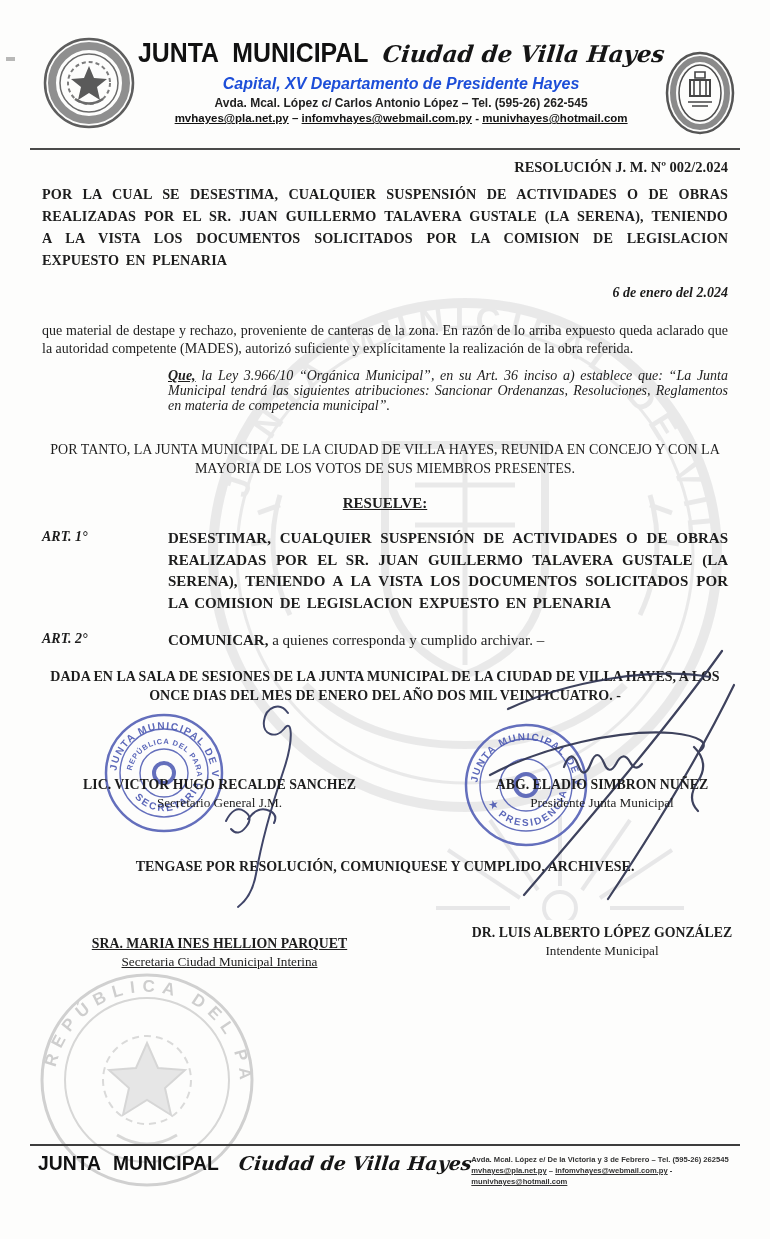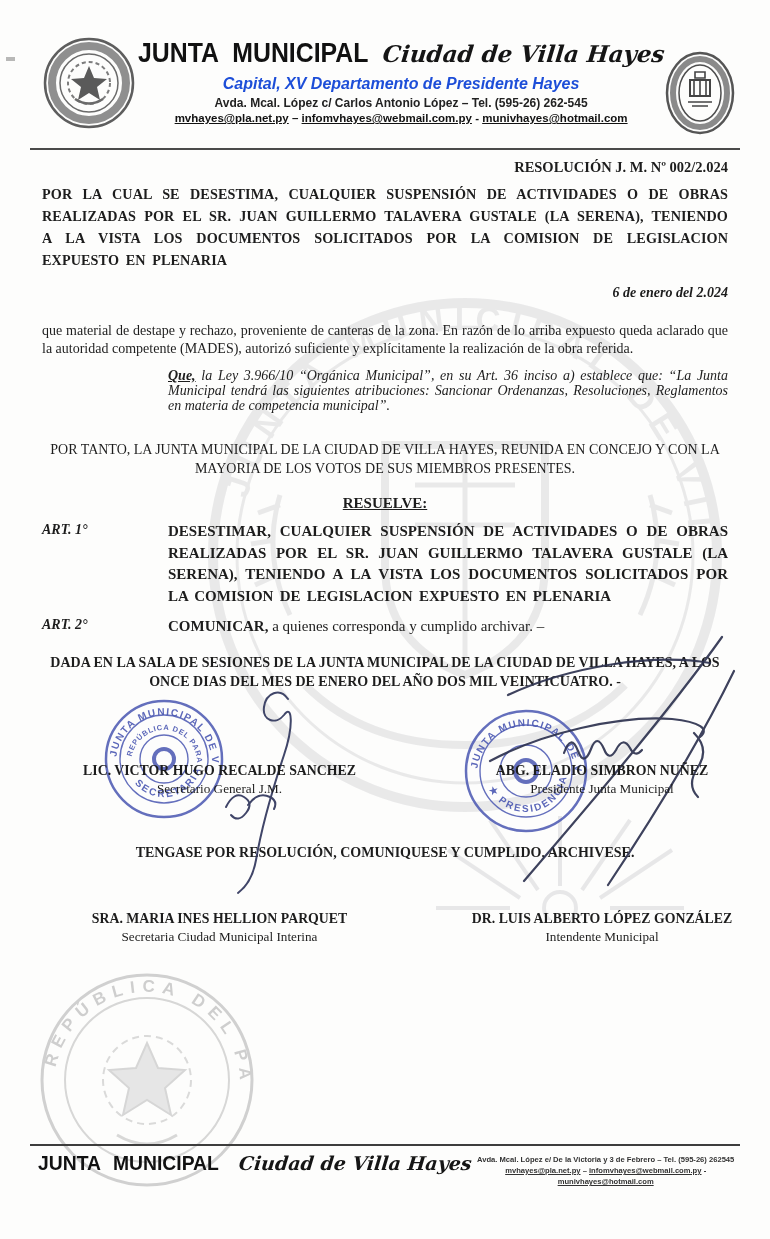--- a/index.html
+++ b/index.html
@@ -50,21 +50,21 @@
     text-align:justify; word-spacing:3px; letter-spacing:0.1px;
   }
   .doc-date { text-align:right; font-weight:bold; font-style:italic; font-size:14px; margin-top:14px; }
   .para { margin-top:21px; font-size:14px; line-height:18px; text-align:justify; }
   .que { margin-top:10px; margin-left:126px; font-style:italic; font-size:14px; line-height:15px; text-align:justify; }
   .que .lead { font-weight:bold; text-decoration:underline; }
   .por-tanto { margin-top:27px; text-align:center; font-weight:normal; font-size:14px; line-height:19px; padding:0 6px; }
   .resuelve { margin-top:17px; text-align:center; font-weight:bold; font-size:15px; }
   .resuelve span { text-decoration:underline; }
   .articles { margin-top:6px; }
-  .art-row { display:flex; margin-top:9px; }
+  .art-row { display:flex; margin-top:16px; }
   .art-label { flex:0 0 126px; font-weight:bold; font-style:italic; font-size:14px; padding-top:1px; }
   .art-text { flex:1; font-size:15px; line-height:21.5px; text-align:justify; }
   .art-text .lead { font-weight:bold; }
   .art-bold { font-weight:bold; word-spacing:2.5px; }
   .dada { margin-top:15px; text-align:center; font-weight:bold; font-size:14px; line-height:19px; }
   .tengase { text-align:center; font-weight:bold; font-size:14px; margin-top:2px; }
 
   
   .sig-row1 { position:relative; height:146px; margin-top:6px; }
   .sig-row2 { position:relative; height:60px; margin-top:50px; }
@@ -80,21 +80,21 @@
   
   .footer {
     position:absolute; left:30px; right:30px; top:1144px; z-index:4;
     border-top:2px solid #3d3d3d; padding-top:5px;
     display:flex; align-items:flex-start; justify-content:space-between;
   }
   .f-org { white-space:nowrap; padding-left:8px; }
   .f-org .org-name { font-size:21px; }
   .f-org .org-script { font-size:19px; margin-left:4px; }
   .f-right {
-    width:322px; text-align:center; font-family:"Liberation Sans", sans-serif;
+    width:322px; font-family:"Liberation Sans", sans-serif;
     font-weight:bold; font-size:7.6px; color:#333; line-height:11px; padding-top:3px;
   }
 
   
   .wm-center { position:absolute; left:185px; top:255px; z-index:1; opacity:0.085; }
   .wm-rays  { position:absolute; left:430px; top:790px; z-index:1; opacity:0.10; }
   .stamp-corner { position:absolute; left:22px; top:955px; z-index:2; opacity:0.6; }
   .edge-mark { position:absolute; left:6px; top:57px; width:9px; height:4px; background:#9a9a9a; opacity:.7; z-index:4; }
   .seal-blue-txt { font-family:"Liberation Sans", sans-serif; font-weight:bold; }
 </style>
@@ -285,21 +285,21 @@
       </div>
       <div class="sig-col-r">
         <div class="sig-name">ABG. ELADIO SIMBRON NUÑEZ</div>
         <div class="sig-title">Presidente Junta Municipal</div>
       </div>
     </div>
 
     <p class="tengase">TENGASE POR RESOLUCIÓN, COMUNIQUESE Y CUMPLIDO, ARCHIVESE.</p>
 
     <div class="sig-row2">
-      <div class="sig-col-l" style="top:0;">
+      <div class="sig-col-l" style="top:11px;text-decoration:underline;">
         <div class="sig-name">SRA. MARIA INES HELLION PARQUET</div>
         <div class="sig-title">Secretaria Ciudad Municipal Interina</div>
       </div>
       <div class="sig-col-r" style="top:0;">
         <div class="sig-name">DR. LUIS ALBERTO LÓPEZ GONZÁLEZ</div>
         <div class="sig-title">Intendente Municipal</div>
       </div>
     </div>
 
   </div>

